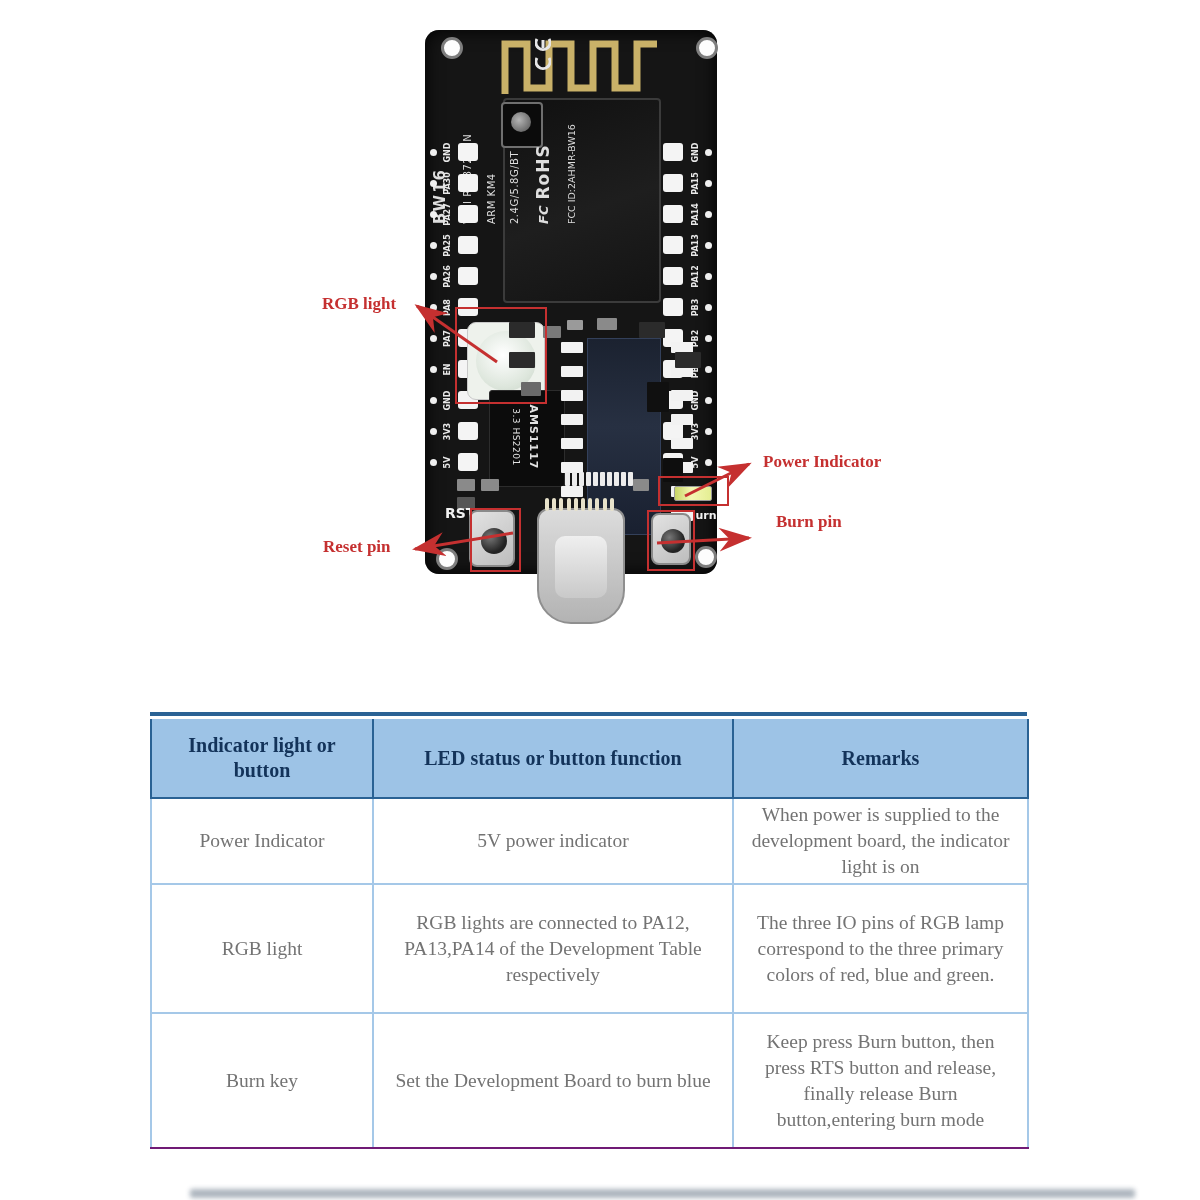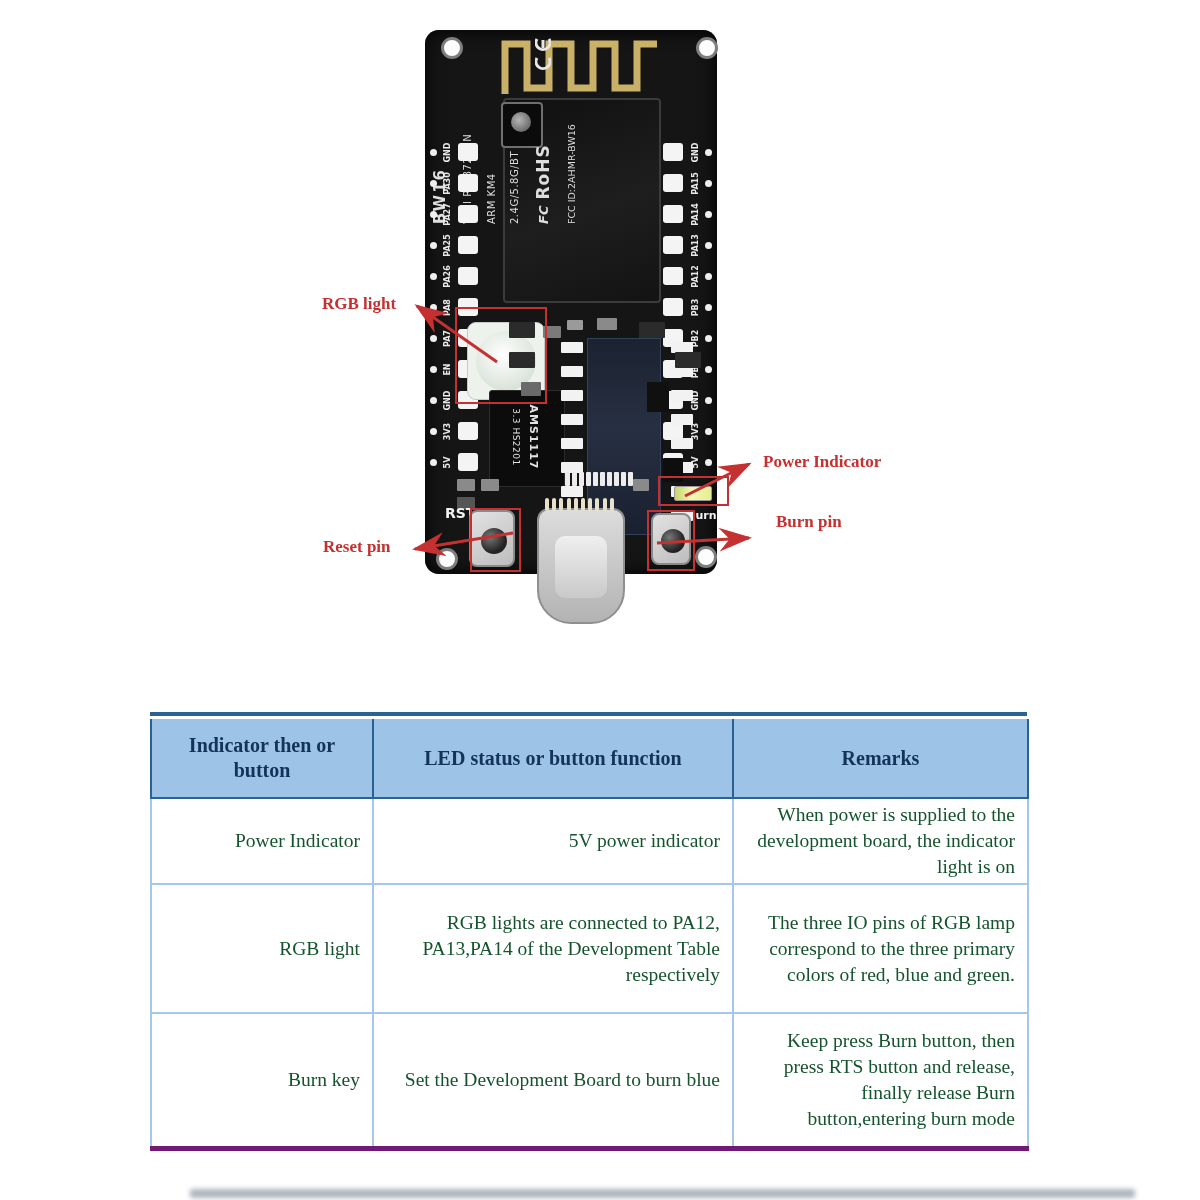--- a/index.html
+++ b/index.html
@@ -67,24 +67,24 @@
   .arrows{position:absolute;left:0;top:0;pointer-events:none;}
   
   .caption{position:absolute;left:0;width:1175px;text-align:center;color:#0d0d0d;font-weight:bold;}
   .cap-fig{top:630px;font-size:21.5px;}
   .cap-tab{top:671px;font-size:20.5px;}
   
   .tbl-wrap{position:absolute;left:150px;top:712px;width:877px;border-top:4px solid #2a6294;}
   table{width:100%;margin-top:3px;border-collapse:collapse;table-layout:fixed;}
   th{background:#9dc3e6;color:#13335a;border:2px solid #2a6294;border-top:none;
      font:bold 20px "Liberation Serif",serif;line-height:1.25;padding:4px 10px;height:70px;}
-  td{background:#fff;border:2px solid #a5c8e8;color:#14532d;text-align:right;vertical-align:middle;
+  td{background:#fff;border:2px solid #a5c8e8;color:#737373;text-align:center;vertical-align:middle;
      font:19.5px "Liberation Serif",serif;line-height:1.34;padding:3px 12px;}
   tr.r1{height:86px;} tr.r2{height:129px;} tr.r3{height:42px;}
-  tr.r4{height:135px;} tr.r4 td{border-bottom:5px solid #701a75;}
+  tr.r4{height:135px;} tr.r4 td{border-bottom:2px solid #701a75;}
   .cutoff{position:absolute;left:190px;top:1189px;width:945px;height:9px;background:#33475e;
           opacity:.4;filter:blur(2.5px);border-radius:2px;}
 </style>
 </head>
 <body>
 
 <div class="page">
 
   <div class="board">
     <div class="pcb">
@@ -335,21 +335,21 @@
 
   <div class="tbl-wrap">
     <table>
       <colgroup>
           <col style="width:222px">
           <col style="width:360px">
           <col style="width:295px">
         </colgroup>
       <tbody>
           <tr>
-        <th>Indicator then or button</th>
+        <th>Indicator light or button</th>
         <th>LED status or button function</th>
         <th>Remarks</th>
       </tr>
       <tr class="r1">
         <td>Power Indicator</td>
         <td>5V power indicator</td>
         <td>When power is supplied to the development board, the indicator light is on</td>
       </tr>
       <tr class="r2">
         <td>RGB light</td>

